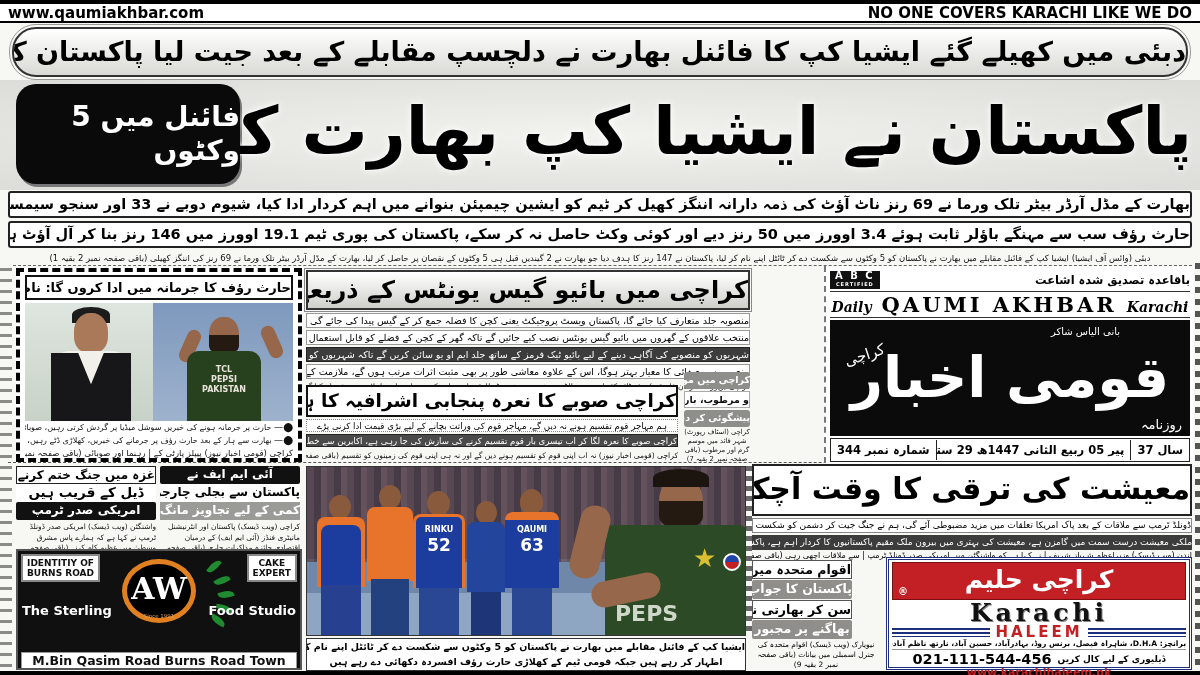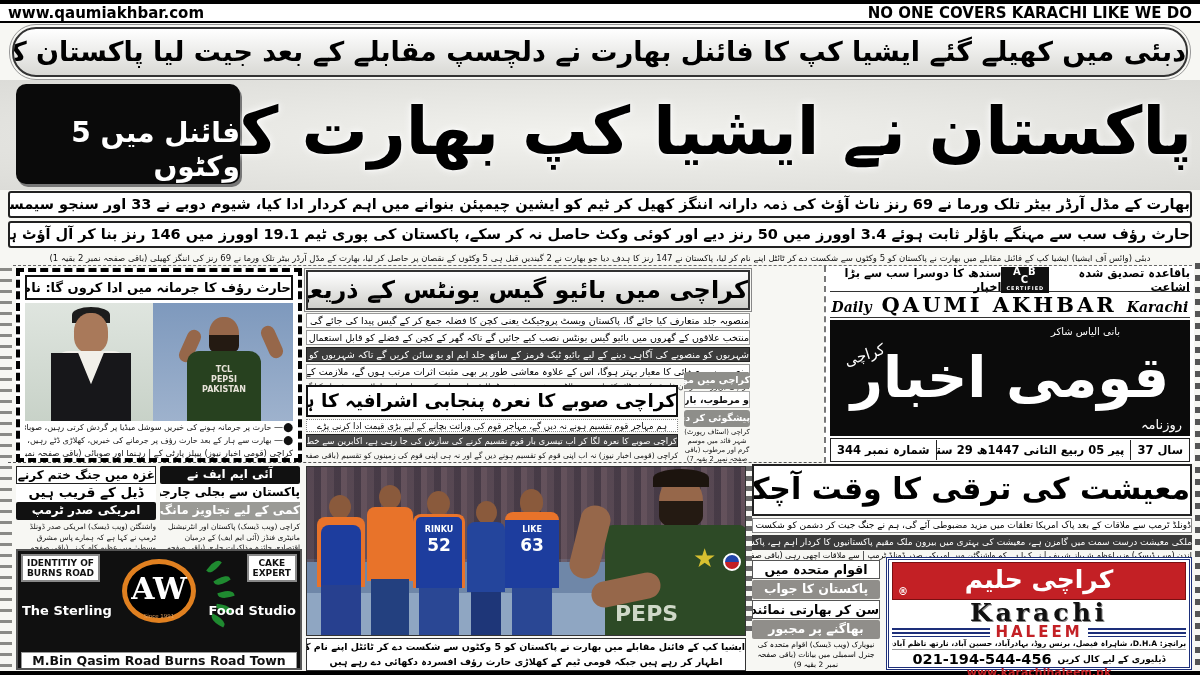--- a/index.html
+++ b/index.html
@@ -13,22 +13,22 @@
   
   .topbar{left:0;top:0;width:1200px;height:23px;background:#fff;border-top:4px solid #000;
           border-bottom:2px solid #000;display:flex;justify-content:space-between;
           align-items:center;padding:0 8px;font-weight:bold;font-size:15px;}
   
   .strap{left:12px;top:27px;width:1176px;height:50px;border:2px solid #333;border-radius:24px;
          outline:1px solid #999;outline-offset:2px;background:linear-gradient(#ffffff,#d9d9d5);
          font-size:27px;font-weight:bold;line-height:46px;}
   
   .leadband{left:0;top:80px;width:1200px;height:110px;background:radial-gradient(#f2f2ee,#dcdcd8);}
-  .sidebox{left:16px;top:84px;width:224px;height:100px;background:#0a0a0a;border-radius:10px;
-           color:#fff;font-weight:bold;display:flex;flex-direction:row;justify-content:center;
+  .sidebox{left:16px;top:84px;width:224px;height:100px;background:#0a0a0a;border-radius:20px;
+           color:#fff;font-weight:bold;display:flex;flex-direction:column;justify-content:center;
            align-items:flex-end;box-shadow:2px 3px 0 #777;}
   .sidebox .l1{font-size:28px;line-height:34px;}
   .sidebox .l2{font-size:27px;line-height:32px;border-top:2px solid #fff;padding:2px 14px 0;}
   .mainhead{left:240px;top:78px;width:952px;height:112px;font-size:66px;font-weight:bold;
             line-height:108px;letter-spacing:-2px;color:#000;
             text-shadow:0 0 3px #fff,0 0 8px #fff;}
   
   .substrip{left:8px;width:1184px;height:27px;border:2px solid #222;background:#fff;
             font-size:14.5px;font-weight:bold;line-height:23px;border-radius:3px;}
   .ticker{left:8px;top:251px;width:1184px;height:15px;font-size:8.5px;line-height:14px;
@@ -127,21 +127,21 @@
   .haris-big .head{background:#96674a;}
   .caption{left:306px;top:638px;width:440px;height:33px;border:1px solid #333;background:#fff;
            font-size:9.5px;font-weight:bold;line-height:15px;}
   
   .sheh-hl{left:752px;top:464px;width:440px;height:52px;border:2px solid #222;background:#fff;
            font-size:30px;font-weight:bold;line-height:46px;}
   .sheh-s1{left:752px;top:518px;width:440px;height:15px;border:1px solid #888;background:#fff;font-size:9px;line-height:13px;}
   .sheh-s2{left:752px;top:535px;width:440px;height:15px;background:#3c3c3c;color:#fff;font-size:9px;line-height:14px;}
   .sheh-by{left:752px;top:551px;width:440px;height:11px;font-size:8px;line-height:10px;}
   
-  .unline{left:752px;width:128px;height:19px;font-size:12.5px;font-weight:bold;line-height:17px;}
+  .unline{left:752px;width:100px;height:19px;font-size:12.5px;font-weight:bold;line-height:17px;}
   .unline.w{background:#fff;border:1px solid #555;}
   .unline.g{background:#908e8a;color:#fff;border-radius:2px;}
   .unbody{left:752px;top:640px;width:128px;font-size:7.4px;line-height:10px;text-align:center;}
   
   .haleem{left:886px;top:557px;width:306px;height:113px;background:#fff;border:3px double #1d2f7a;padding:2px 3px;}
   .haleem .red{position:relative;height:38px;background:#c32025;color:#fff;border:1px solid #7a0f12;
                font-size:25px;font-weight:bold;line-height:34px;text-align:center;}
   .haleem .reg{position:absolute;left:5px;bottom:2px;font-size:10px;line-height:10px;}
   .haleem .kar{font-family:"DejaVu Serif",serif;font-size:25px;font-weight:bold;letter-spacing:4px;
                text-align:center;line-height:25px;color:#111;text-shadow:1px 1px 0 #888;}
@@ -226,21 +226,20 @@
   <div class="abs wline g ctr nowrap urdu" style="top:410px">پیشگوئی کر دی گئی</div>
   <div class="abs wbody urdu">کراچی (اسٹاف رپورٹ) شہر قائد میں موسم گرم اور مرطوب (باقی صفحہ نمبر 2 بقیہ 7)</div>
 
   <div class="abs mast">
     <div class="cert">
       <span class="urdu">باقاعدہ تصدیق شدہ اشاعت</span>
       <span class="abcbox">
         <span class="a1" style="display:block">A B C</span>
         <span class="a2" style="display:block">CERTIFIED</span>
       </span>
-      <span class="urdu">سندھ کا دوسرا سب سے بڑا اخبار</span>
     </div>
     <div class="daily">
       <span class="d1">Daily</span>
       <span class="d2">QAUMI AKHBAR</span>
       <span class="d3">Karachi</span>
     </div>
     <div class="logobox">
       <div class="founder urdu">بانی الیاس شاکر</div>
       <div class="big urdu nowrap">قومی اخبار</div>
       <div class="kci urdu">کراچی</div>
@@ -310,21 +309,21 @@
       <div class="torso" style="left:8px;top:97px;width:40px;height:49px;background:#2a4794;border-radius:0"></div>
     </div>
     <div class="fig" style="left:160px;top:34px;width:40px;height:136px">
       <div class="head" style="left:9px;top:0;width:21px;height:23px"></div>
       <div class="torso" style="left:0;top:21px;width:38px;height:70px;background:#24459c"></div>
       <div class="torso" style="left:4px;top:91px;width:30px;height:45px;background:#1e3678;border-radius:0"></div>
     </div>
     <div class="fig" style="left:196px;top:22px;width:58px;height:148px">
       <div class="head" style="left:17px;top:0;width:23px;height:25px;border-radius:50% 50% 40% 40%"></div>
       <div class="torso" style="left:2px;top:23px;width:54px;height:76px;background:#1d3d9e;border-top:8px solid #e8732a"></div>
-      <div class="jname" style="left:0;top:36px;width:58px;font-size:8px">LIKE</div>
+      <div class="jname" style="left:0;top:36px;width:58px;font-size:8px">QAUMI</div>
       <div class="jname" style="left:0;top:46px;width:58px;font-size:17px">63</div>
       <div class="torso" style="left:9px;top:99px;width:40px;height:49px;background:#2a4794;border-radius:0"></div>
     </div>
 
     <div class="fig haris-big" style="left:268px;top:2px;width:172px;height:168px">
       <div class="head" style="left:84px;top:6px;width:44px;height:52px"></div>
       <div style="position:absolute;left:84px;top:32px;width:44px;height:28px;background:#241a12;border-radius:0 0 46% 46%"></div>
       <div style="position:absolute;left:78px;top:0;width:56px;height:18px;background:#1c140e;border-radius:50% 50% 0 0"></div>
       <div class="torso" style="left:30px;top:56px;width:142px;height:112px;background:#2d4a26"></div>
       <div style="position:absolute;left:118px;top:74px;color:#d8c030;font-size:26px">★</div>
@@ -358,18 +357,18 @@
     </div>
     <div class="kar nowrap">Karachi</div>
     <div class="hrow">
       <div class="hbars"></div>
       <div class="htxt">HALEEM</div>
       <div class="hbars"></div>
     </div>
     <div class="branches urdu nowrap">برانچز: D.H.A، شاہراہ فیصل، برنس روڈ، بہادرآباد، حسین آباد، نارتھ ناظم آباد، بوٹ بیسن گلشن</div>
     <div class="phone">
       <span class="urd urdu">ڈیلیوری کے لیے کال کریں</span>
-      <span class="num">021-194-544-456</span>
+      <span class="num">021-111-544-456</span>
     </div>
     <div class="web">www.karachihaleem.pk</div>
   </div>
 
 </div>
 
 </body></html>

